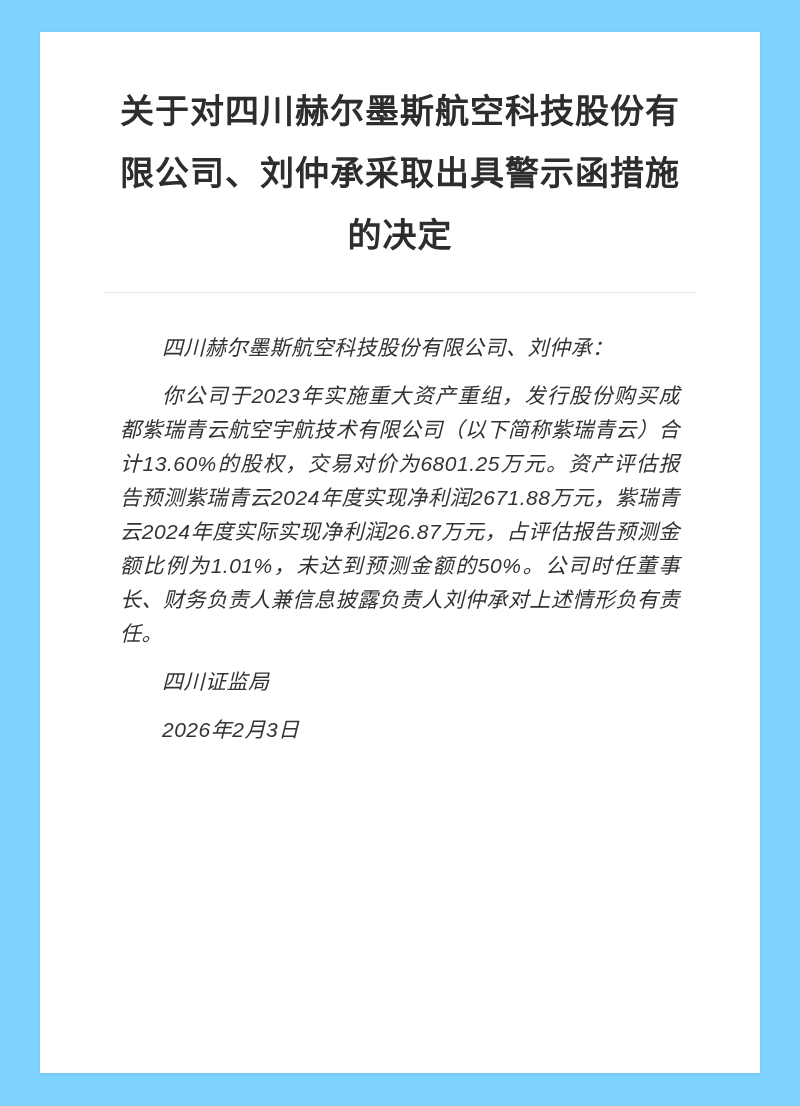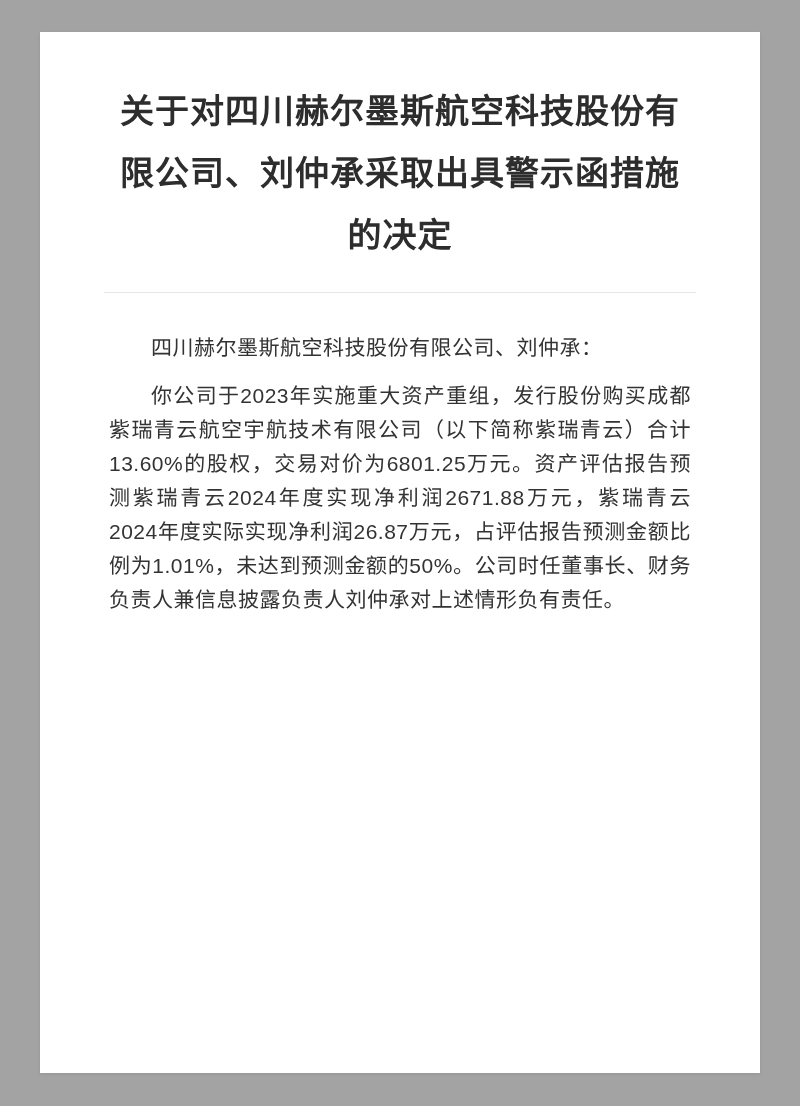--- a/index.html
+++ b/index.html
@@ -5,21 +5,21 @@
   html, body {
     margin: 0;
     padding: 0;
     background: #f1f1f1;
     font-family: "Liberation Sans", "DejaVu Sans", sans-serif;
   }
   .viewport {
     width: 800px;
     height: 1106px;
     margin: 0 auto;
-    background: #a3a3a3;
+    background: #7dd3fc;
     overflow: hidden;
   }
   .page-card {
     box-sizing: border-box;
     width: 720px;
     min-height: 1041px;
     margin: 32px auto 0;
     background: #ffffff;
     box-shadow: 0 1px 4px rgba(0,0,0,0.08);
     padding: 48px 64px 60px;
@@ -33,27 +33,28 @@
     text-align: center;
     color: #2d2d2d;
   }
   .title-divider {
     border: none;
     border-top: 1px solid #e7e7e7;
     margin: 0 0 38px;
     height: 0;
   }
   .doc-body p {
-    margin: 0 5px 14px;
+    margin: 0 16px 14px;
     font-size: 21px;
     line-height: 34px;
     color: #333333;
     text-indent: 2em;
     text-align: justify;
     letter-spacing: 0.5px;
+    font-style: italic;
   }
   .doc-body p.doc-date {
     margin-bottom: 0;
   }
 </style>
 </head>
 <body>
 
 <div class="viewport">
   <div class="page-card">
@@ -62,17 +63,19 @@
 
     <hr class="title-divider">
 
     <div class="doc-body">
       <p>四川赫尔墨斯航空科技股份有限公司、刘仲承：</p>
 
       <p>你公司于2023年实施重大资产重组，发行股份购买成都紫瑞青云航空宇航技术有限公司（以下简称紫瑞青云）合计13.60%的股权，交易对价为6801.25万元。资产评估报告预测紫瑞青云2024年度实现净利润2671.88万元，紫瑞青云2024年度实际实现净利润26.87万元，占评估报告预测金额比例为1.01%，未达到预测金额的50%。公司时任董事长、财务负责人兼信息披露负责人刘仲承对上述情形负有责任。</p>
 
 
 
+      <p class="doc-signature">四川证监局</p>
 
+      <p class="doc-date">2026年2月3日</p>
     </div>
 
   </div>
 </div>
 
 </body></html>

